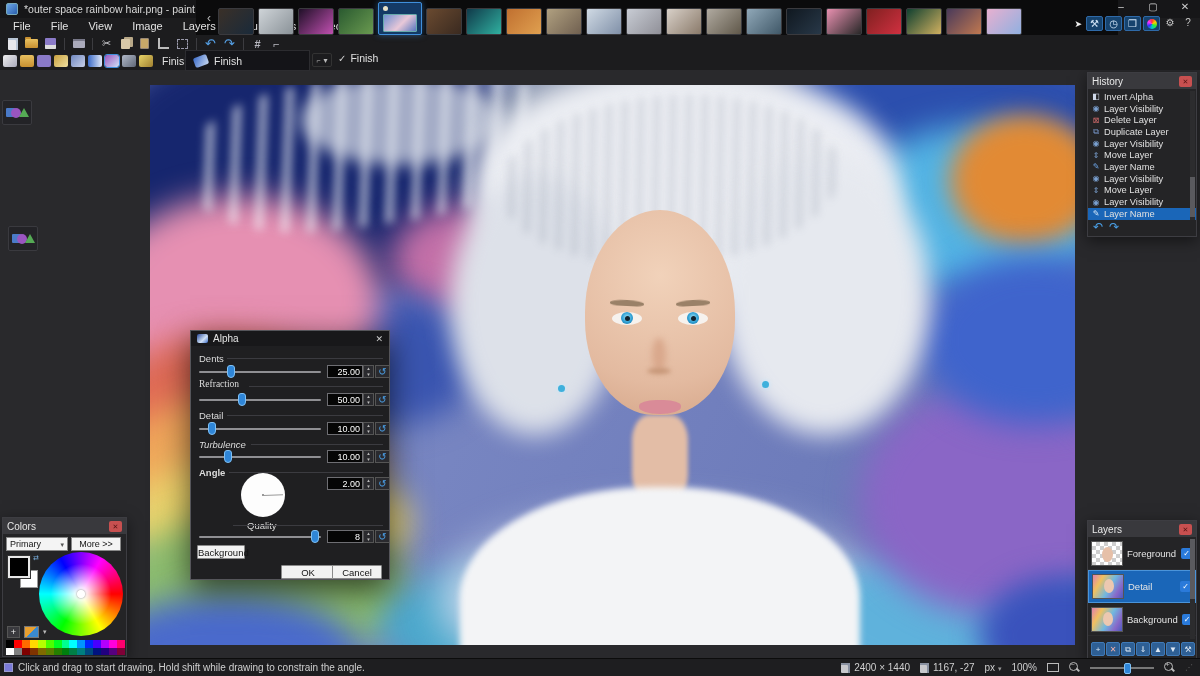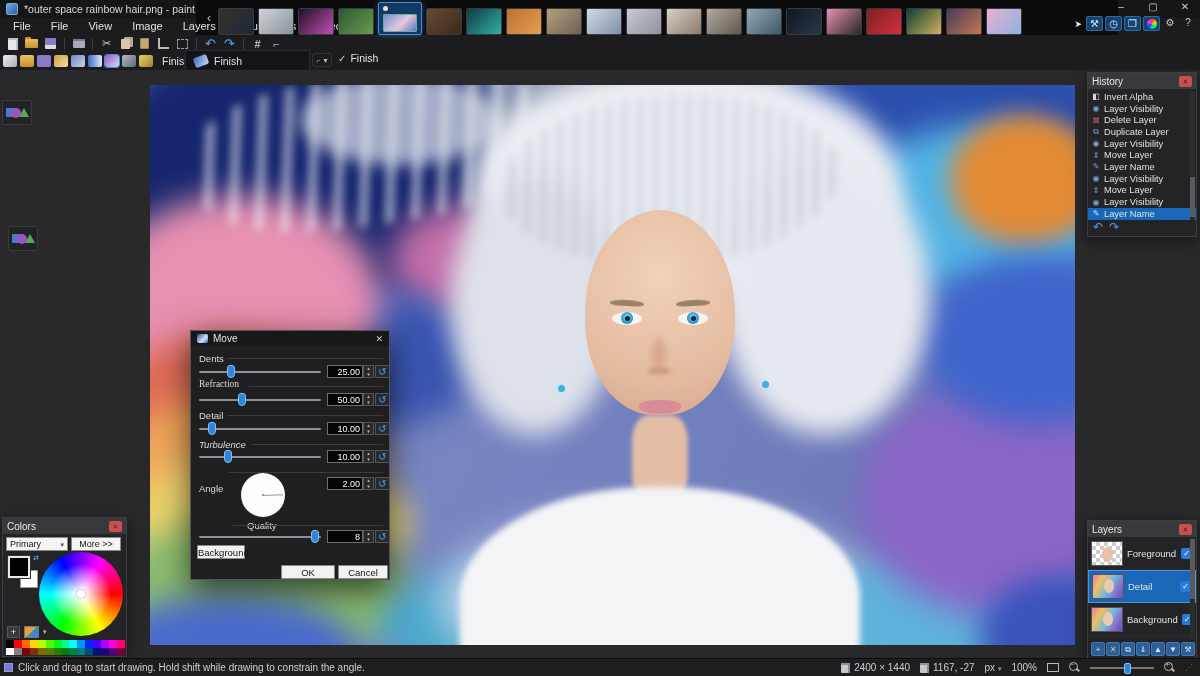--- a/index.html
+++ b/index.html
@@ -369,21 +369,21 @@
     </div>
     <div id="finish-check">
       <span class="check-glyph">✓</span>
       <span class="finish-label" style="margin:0;">Finish</span>
     </div>
   </div>
 
   <div id="dialog">
     <div id="dialog-title">
       <span class="dents-icon"></span>
-      <span style="font-size:10px;">Move</span>
+      <span style="font-size:10px;">Alpha</span>
       <span id="dialog-close">✕</span>
     </div>
 
     <div class="dgroup-label" style="top:22px;">Dents</div>
     <div class="dgroup-line" style="top:27px;left:36px;"></div>
     <div class="dslider" style="top:36px;">
         <div class="dtrack"></div>
         <div class="dthumb" style="left: calc(26% - 4px);"></div>
       </div>
     <div class="dval" style="left:136px;top:34px;">25.00</div>
@@ -413,42 +413,42 @@
     <div class="dgroup-label" style="top:108px;font-style:italic;">Turbulence</div>
     <div class="dgroup-line" style="top:113px;left:60px;"></div>
     <div class="dslider" style="top:121px;">
         <div class="dtrack"></div>
         <div class="dthumb" style="left: calc(24% - 4px);"></div>
       </div>
     <div class="dval" style="left:136px;top:119px;">10.00</div>
     <div class="dspin" style="left:172px;top:119px;"><span>▲</span><br><span>▼</span></div>
     <div class="dreset" style="left:184px;top:119px;">↺</div>
 
-    <div class="dgroup-label" style="top:152px;">Angle</div>
+    <div class="dgroup-label" style="top:136px;font-weight:bold;">Angle</div>
     <div class="dgroup-line" style="top:141px;left:38px;"></div>
     <div id="angle-dial">
         <div id="angle-dot"></div>
       </div>
     <div class="dval" style="left:136px;top:146px;">2.00</div>
     <div class="dspin" style="left:172px;top:146px;"><span>▲</span><br><span>▼</span></div>
     <div class="dreset" style="left:184px;top:146px;">↺</div>
 
     <div class="dgroup-label" style="top:189px;margin-left:48px;">Quality</div>
     <div class="dgroup-line" style="top:194px;left:42px;"></div>
     <div class="dslider" style="top:201px;">
         <div class="dtrack"></div>
         <div class="dthumb" style="left: calc(95% - 4px);"></div>
       </div>
     <div class="dval" style="left:136px;top:199px;">8</div>
     <div class="dspin" style="left:172px;top:199px;"><span>▲</span><br><span>▼</span></div>
     <div class="dreset" style="left:184px;top:199px;">↺</div>
 
     <div class="lightbtn" style="left:6px;top:214px;width:48px;">Background</div>
     <div class="lightbtn" style="left:90px;top:234px;width:54px;">OK</div>
-    <div class="lightbtn" style="left:147px;top:234px;width:50px;">Cancel</div>
+    <div class="lightbtn" style="left:141px;top:234px;width:50px;">Cancel</div>
   </div>
 
   <div class="panel" id="history-panel">
     <div class="panel-header">
       <span>History</span>
       <span class="panel-close">✕</span>
     </div>
     <div style="padding-top:2px;">
       <div class="hrow">
           <span class="hicon" style="color:#cfd8e8;">◧</span>

